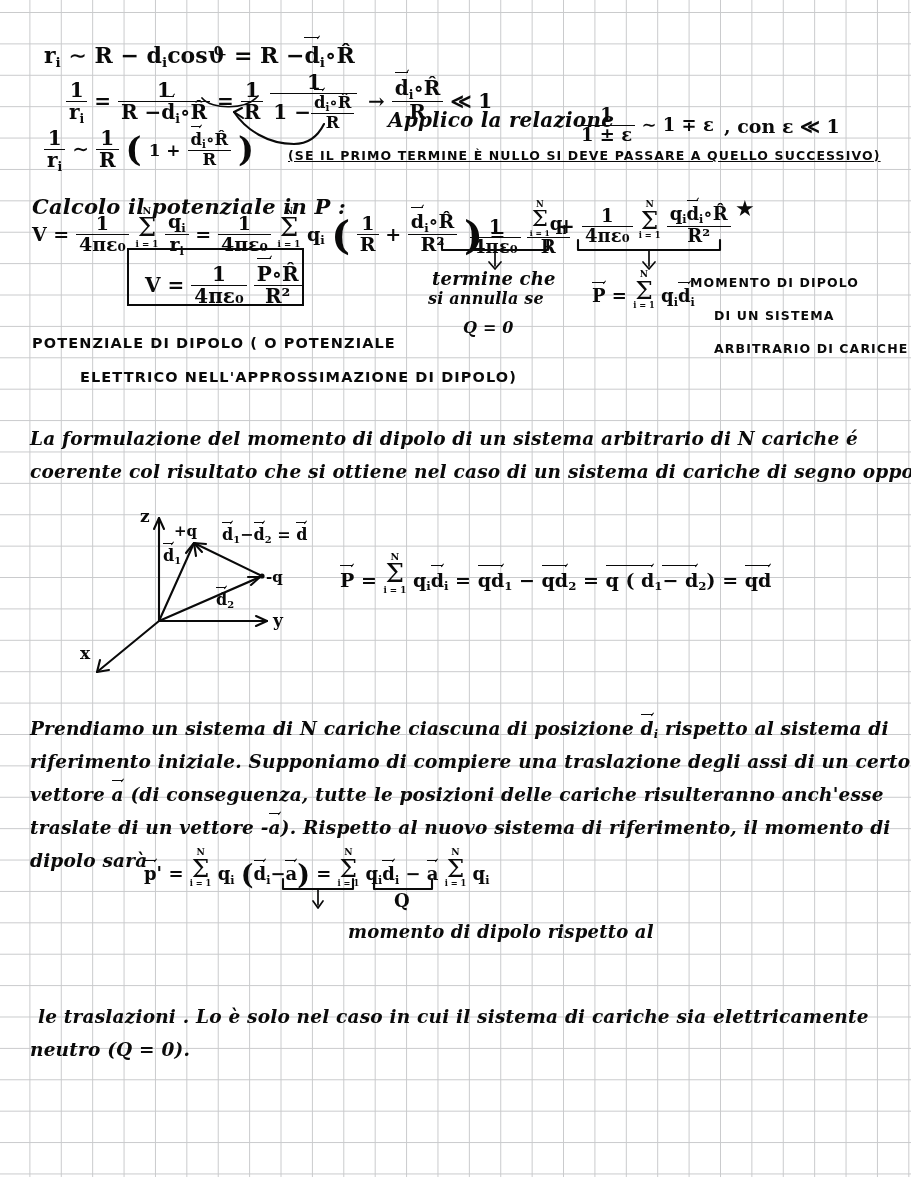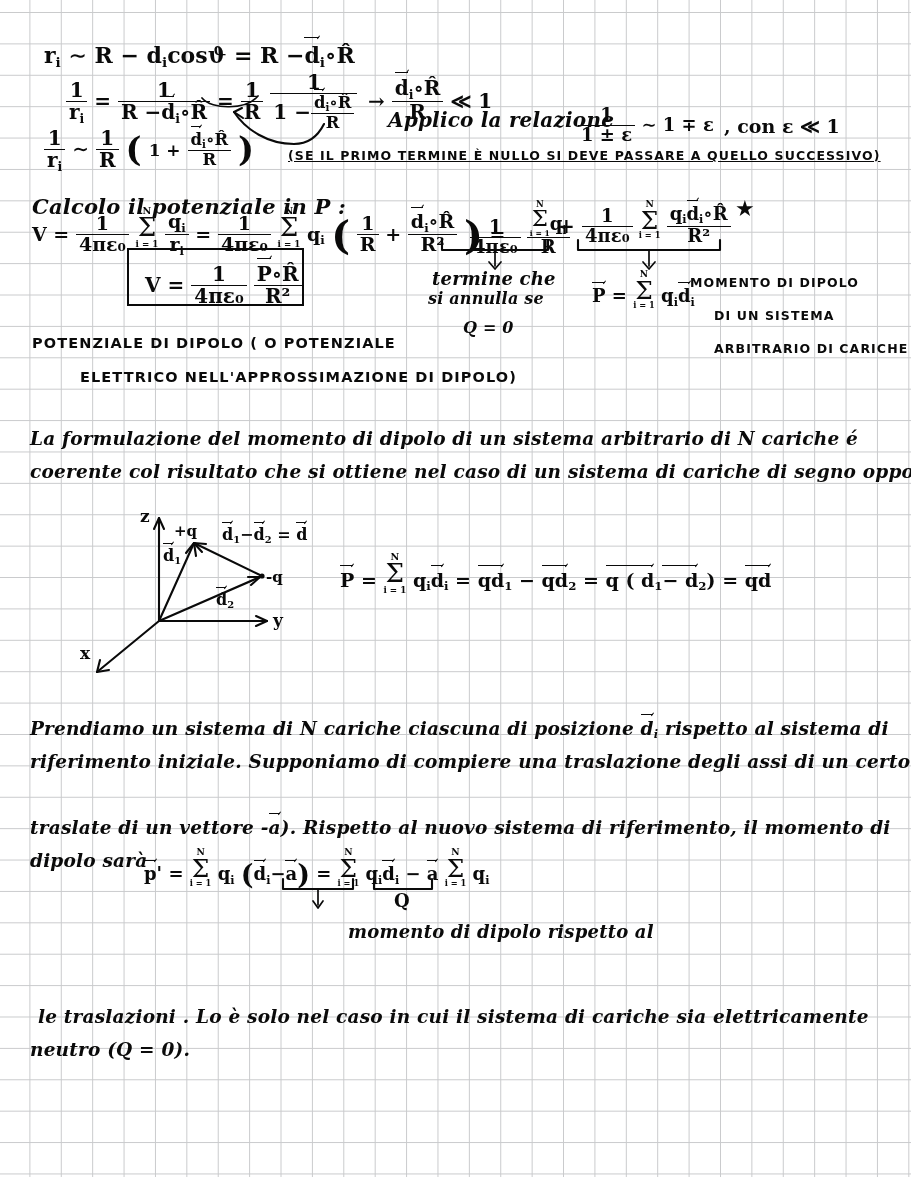--- a/index.html
+++ b/index.html
@@ -280,20 +280,25 @@
     <span>=</span>
     <span class="vec">qd</span>
   </div>
 
   <div class="hw cursive" style="left:30px; top:720px; font-size:18.5px;">
     <span>Prendiamo un sistema di N cariche ciascuna di posizione</span>
     <span class="math"><span class="vec">d</span><span class="sub">i</span></span>
     <span>rispetto al sistema di</span>
   </div>
   <div class="hw cursive" style="left:30px; top:753px; font-size:18.5px;">riferimento iniziale. Supponiamo di compiere una traslazione degli assi di un certo</div>
+  <div class="hw cursive" style="left:30px; top:786px; font-size:18.5px;">
+    <span>vettore</span>
+    <span class="math"><span class="vec">a</span></span>
+    <span>(di conseguenza, tutte le posizioni delle cariche risulteranno anch'esse</span>
+  </div>
   <div class="hw cursive" style="left:30px; top:819px; font-size:18.5px;">
     <span>traslate di un vettore -</span><span class="math"><span class="vec">a</span></span><span>). Rispetto al nuovo sistema di riferimento, il momento di</span>
   </div>
   <div class="hw cursive" style="left:30px; top:852px; font-size:18.5px;">dipolo sarà</div>
 
   <div class="hw math" style="left:144px; top:848px; font-size:18px;">
     <span class="vec">p</span><span>'</span>
     <span>=</span>
     <span class="sum"><span class="top">N</span><span class="sig">Σ</span><span class="bot">i = 1</span></span>
     <span>q</span><span class="sub">i</span>

